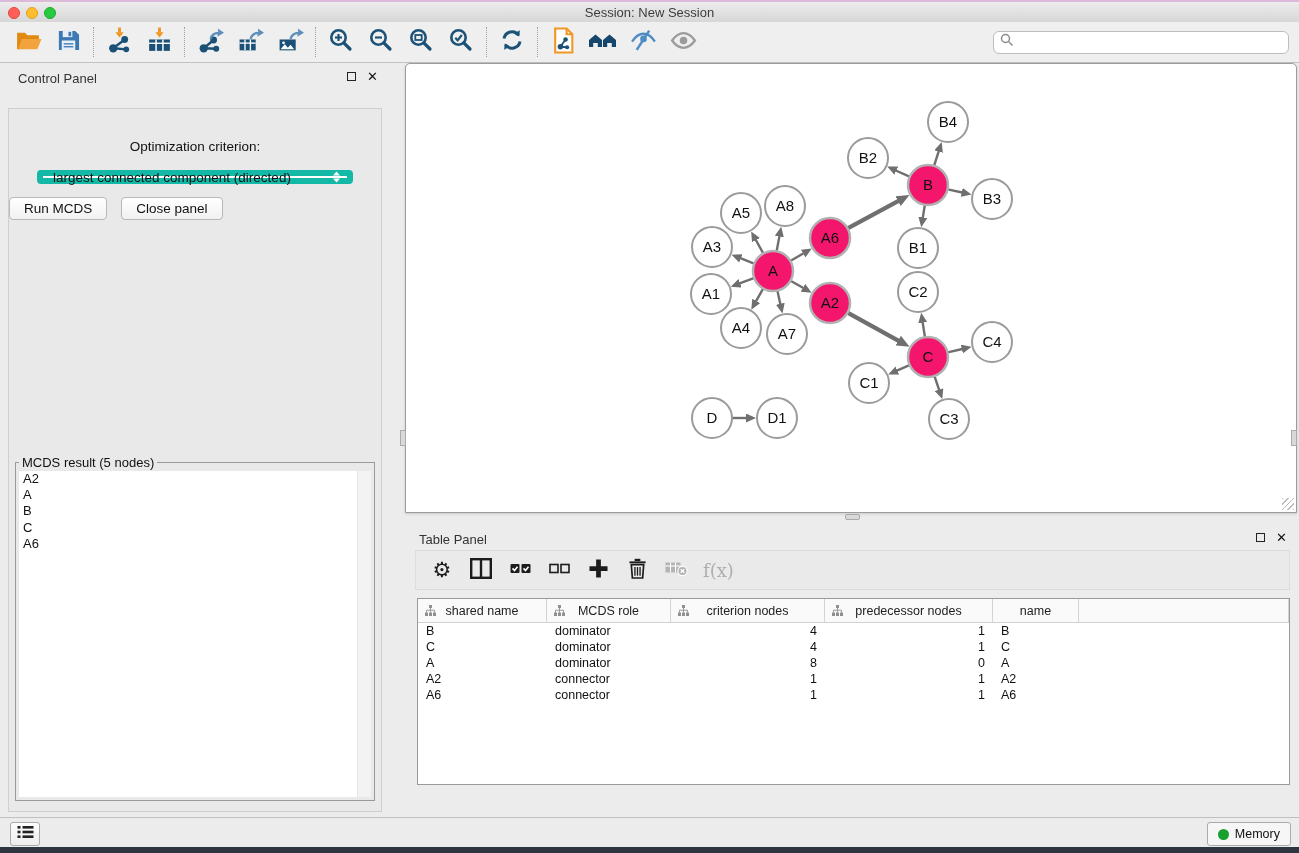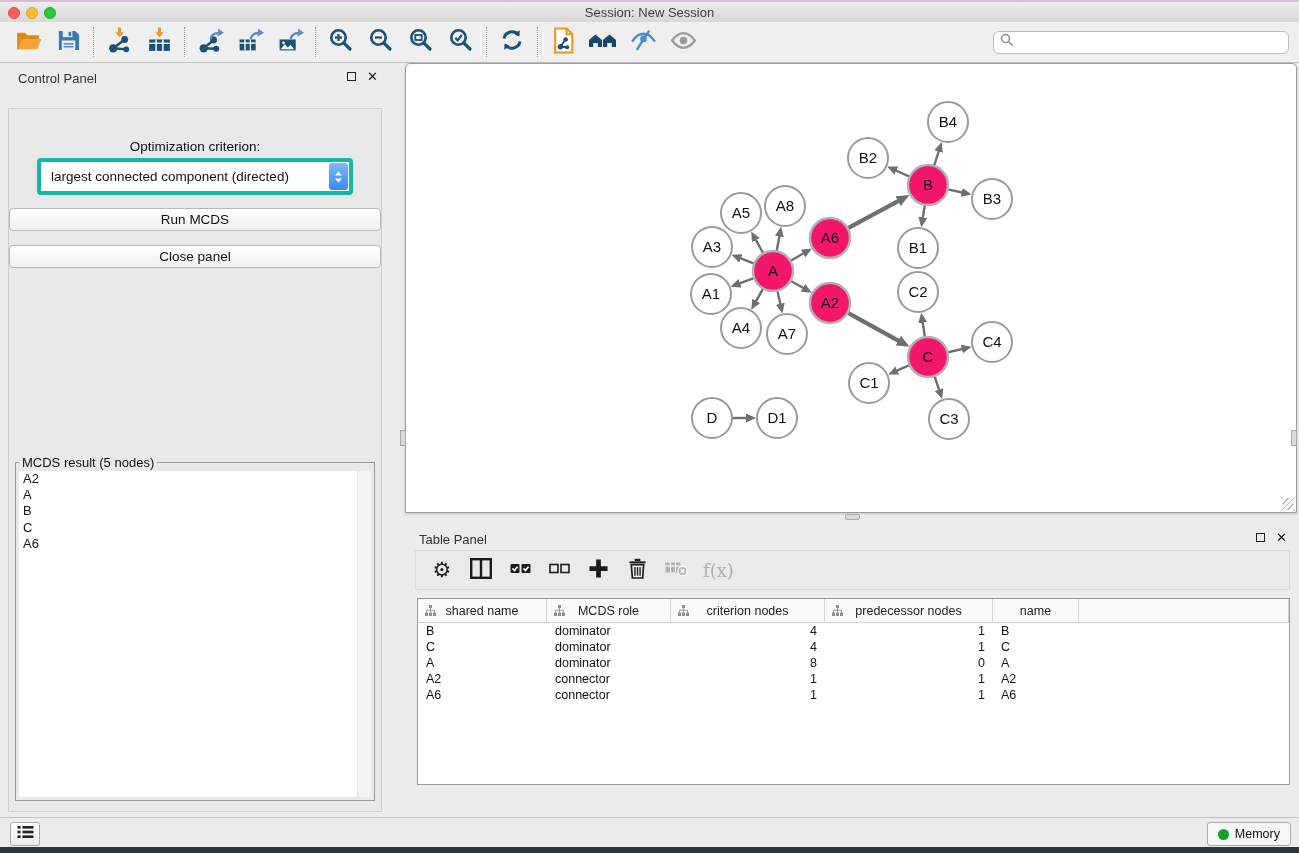--- a/index.html
+++ b/index.html
@@ -27,25 +27,25 @@
   .panel-head{position:relative;height:26px;display:flex;align-items:center;padding-left:18px;
               font-size:13px;color:#333;}
   .panel-ctl{position:absolute;right:12px;top:6px;display:flex;gap:11px;align-items:center;}
   .wmax{width:9px;height:9px;border:1.5px solid #222;box-sizing:border-box;display:inline-block;}
   .wclose{font-size:13px;font-weight:bold;color:#111;line-height:11px;}
   .ctabs{position:absolute;left:0;right:0;top:31px;display:flex;justify-content:center;gap:2px;}
   .ctab{background:#fff;border:1px solid #c3c3c3;border-radius:3px;padding:2px 12px;font-size:13px;color:#222;}
   .ctab.sel{background:linear-gradient(#6aabfd,#2e8afc);border-color:#2e7fe0;color:#fff;}
   .cbody{position:absolute;left:8px;right:8px;top:43px;bottom:5px;background:#e9e9e9;border:1px solid #cfcfcf;}
   .optlabel{margin-top:30px;text-align:center;font-size:13.5px;color:#111;}
-  .dd{margin:4px auto 0;width:316px;height:37px;background:#fff;border:4px solid #14b8a6;border-radius:4px;
+  .dd{margin:16px auto 0;width:316px;height:14px;background:#fff;border:6px solid #14b8a6;border-radius:4px;
       display:flex;align-items:center;position:relative;font-size:13.5px;padding-left:10px;box-sizing:border-box;color:#111;}
   .dd-spin{position:absolute;right:1px;top:1px;bottom:1px;width:19px;border-radius:3px;
            background:linear-gradient(#7db9fd,#3a86f7);display:flex;align-items:center;justify-content:center;}
-  .btnrow{display:flex;justify-content:flex-start;gap:14px;margin-top:13px;flex-direction:column;}
+  .btnrow{display:flex;justify-content:flex-start;gap:14px;margin-top:13px;}
   .btn{background:linear-gradient(#ffffff,#f1f1f1);border:1px solid #b9b9b9;border-radius:4px;
        font-size:13.5px;padding:3px 14px;color:#111;}
   fieldset.mcds{position:absolute;left:6px;right:6px;top:346px;bottom:10px;border:1px solid #9a9a9a;
                 margin:0;padding:0;}
   fieldset.mcds legend{font-size:13px;color:#111;margin-left:3px;padding:0 3px;}
   .mlist{position:absolute;left:3px;right:3px;top:1px;bottom:3px;background:#fff;}
   .mtrack{position:absolute;right:0;top:0;bottom:0;width:13px;background:#f3f3f3;border-left:1px solid #e4e4e4;}
   .mitem{font-size:13px;line-height:16.2px;padding-left:4px;color:#111;}
   
   .netwin{position:absolute;left:405px;top:63px;width:892px;height:450px;box-sizing:border-box;

